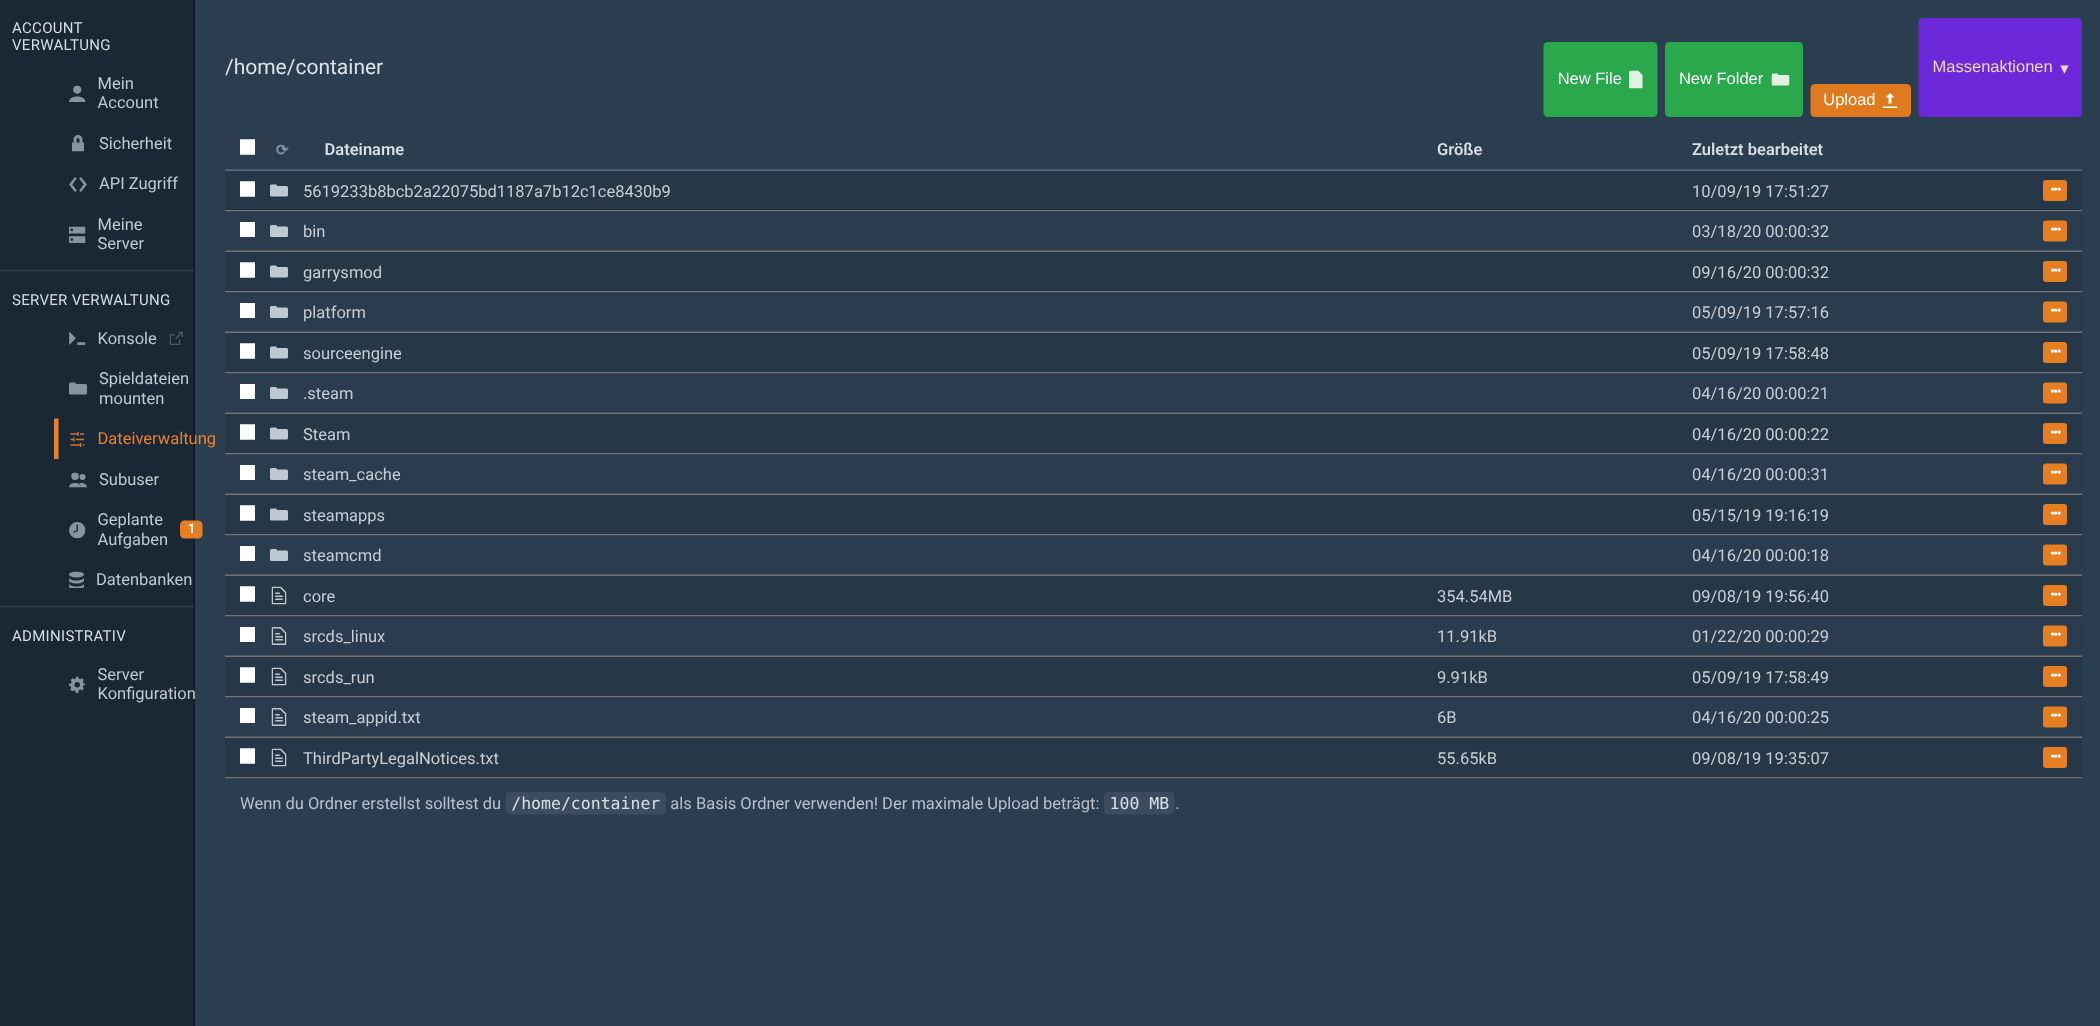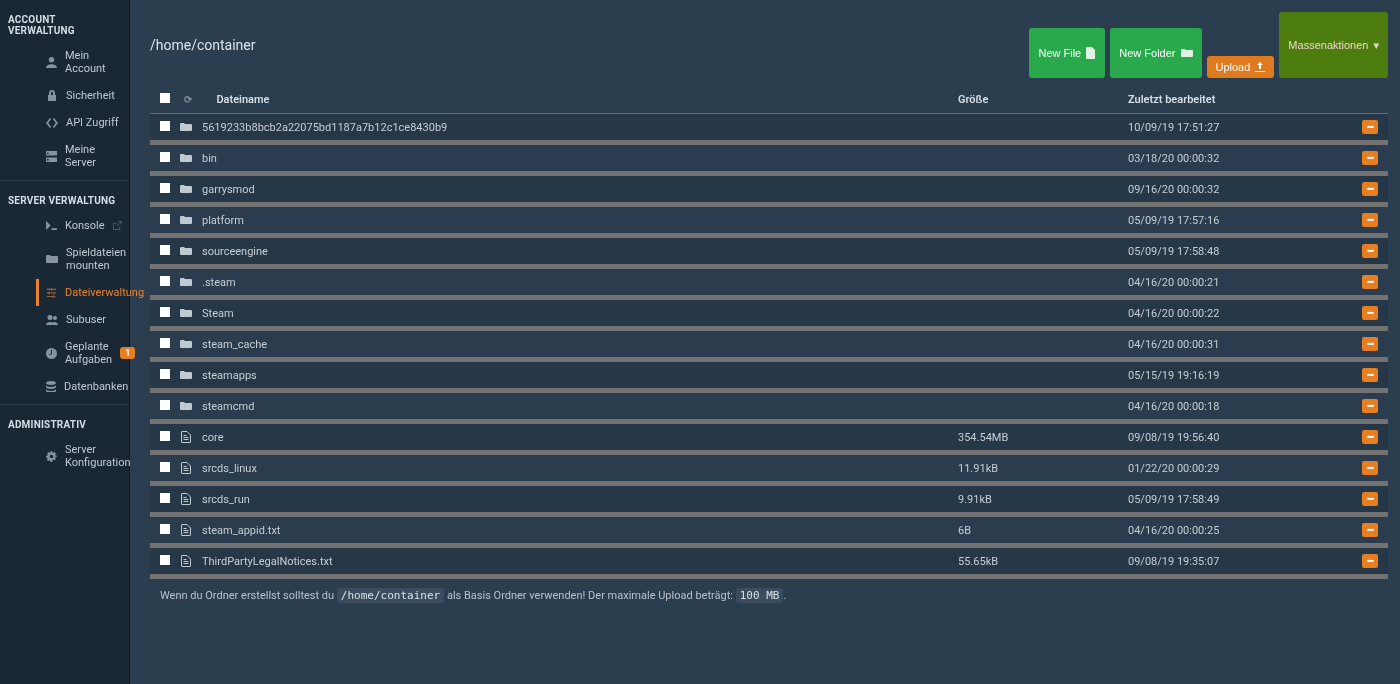--- a/index.html
+++ b/index.html
@@ -18,21 +18,21 @@
     width: 130px;
     background: #1a2835;
     border-right: 1px solid #0f1820;
     display: flex;
     flex-direction: column;
     padding-top: 4px;
     flex-shrink: 0;
   }
   .sb-section-title {
     font-size: 10px;
-    font-weight: 700;
+    font-weight: 400;
     color: #d6dde4;
     padding: 10px 8px 6px 8px;
     letter-spacing: 0.2px;
   }
   .sb-item {
     display: flex;
     align-items: center;
     padding: 7px 8px 7px 10px;
     color: #bfc9d2;
     font-size: 11px;
@@ -106,38 +106,38 @@
     border: none;
     border-radius: 3px;
     padding: 5px 9px;
     display: inline-flex;
     align-items: center;
     gap: 5px;
     cursor: pointer;
   }
   .btn.green { background: #29a94c; margin-top: 16px; }
   .btn.orange { background: #df7a1e; margin-top: 44px; }
-  .btn.disabled { background: #4d7c0f; color: #ecd8c4; cursor: not-allowed; }
+  .btn.disabled { background: #6d28d9; color: #ecd8c4; cursor: not-allowed; }
 
   
   .file-header {
     display: flex;
     align-items: center;
     padding: 7px 10px;
     font-size: 11px;
     color: #d7dee5;
     font-weight: 600;
     border-bottom: 1px solid #5c6a78;
   }
   .file-row {
     display: flex;
     align-items: center;
     padding: 6px 10px;
     font-size: 11px;
-    border-bottom: 5px solid #737373;
+    border-bottom: 1px solid #737373;
   }
   .file-row:nth-child(odd) { background: #263748; }
   .file-row:nth-child(even) { background: #2a3c4e; }
 
   .col-check { width: 14px; flex-shrink: 0; margin-right: 4px; }
   .col-icon { width: 16px; flex-shrink: 0; margin-right: 8px; display:flex; align-items:center; justify-content:center;}
   .col-name { flex: 1; }
   .col-size { width: 170px; flex-shrink: 0; }
   .col-date { width: 230px; flex-shrink: 0; }
   .col-actions { width: 20px; flex-shrink: 0; display:flex; justify-content:flex-end;}

